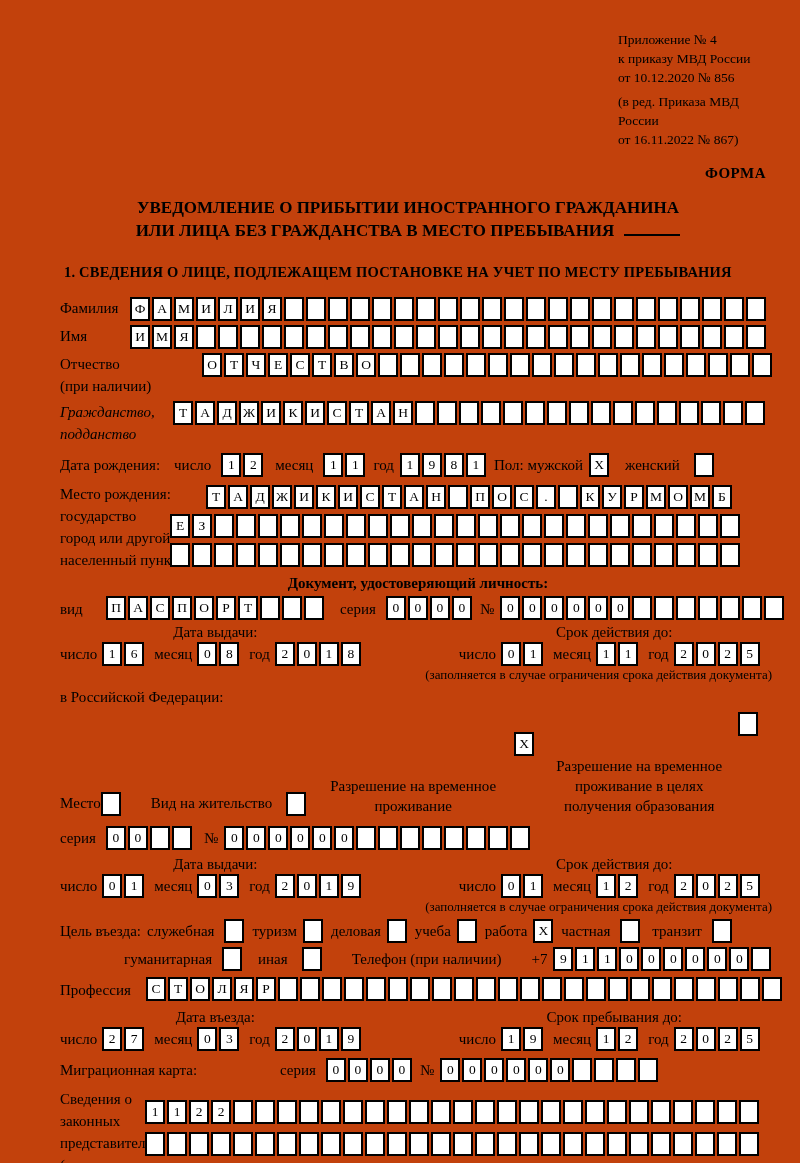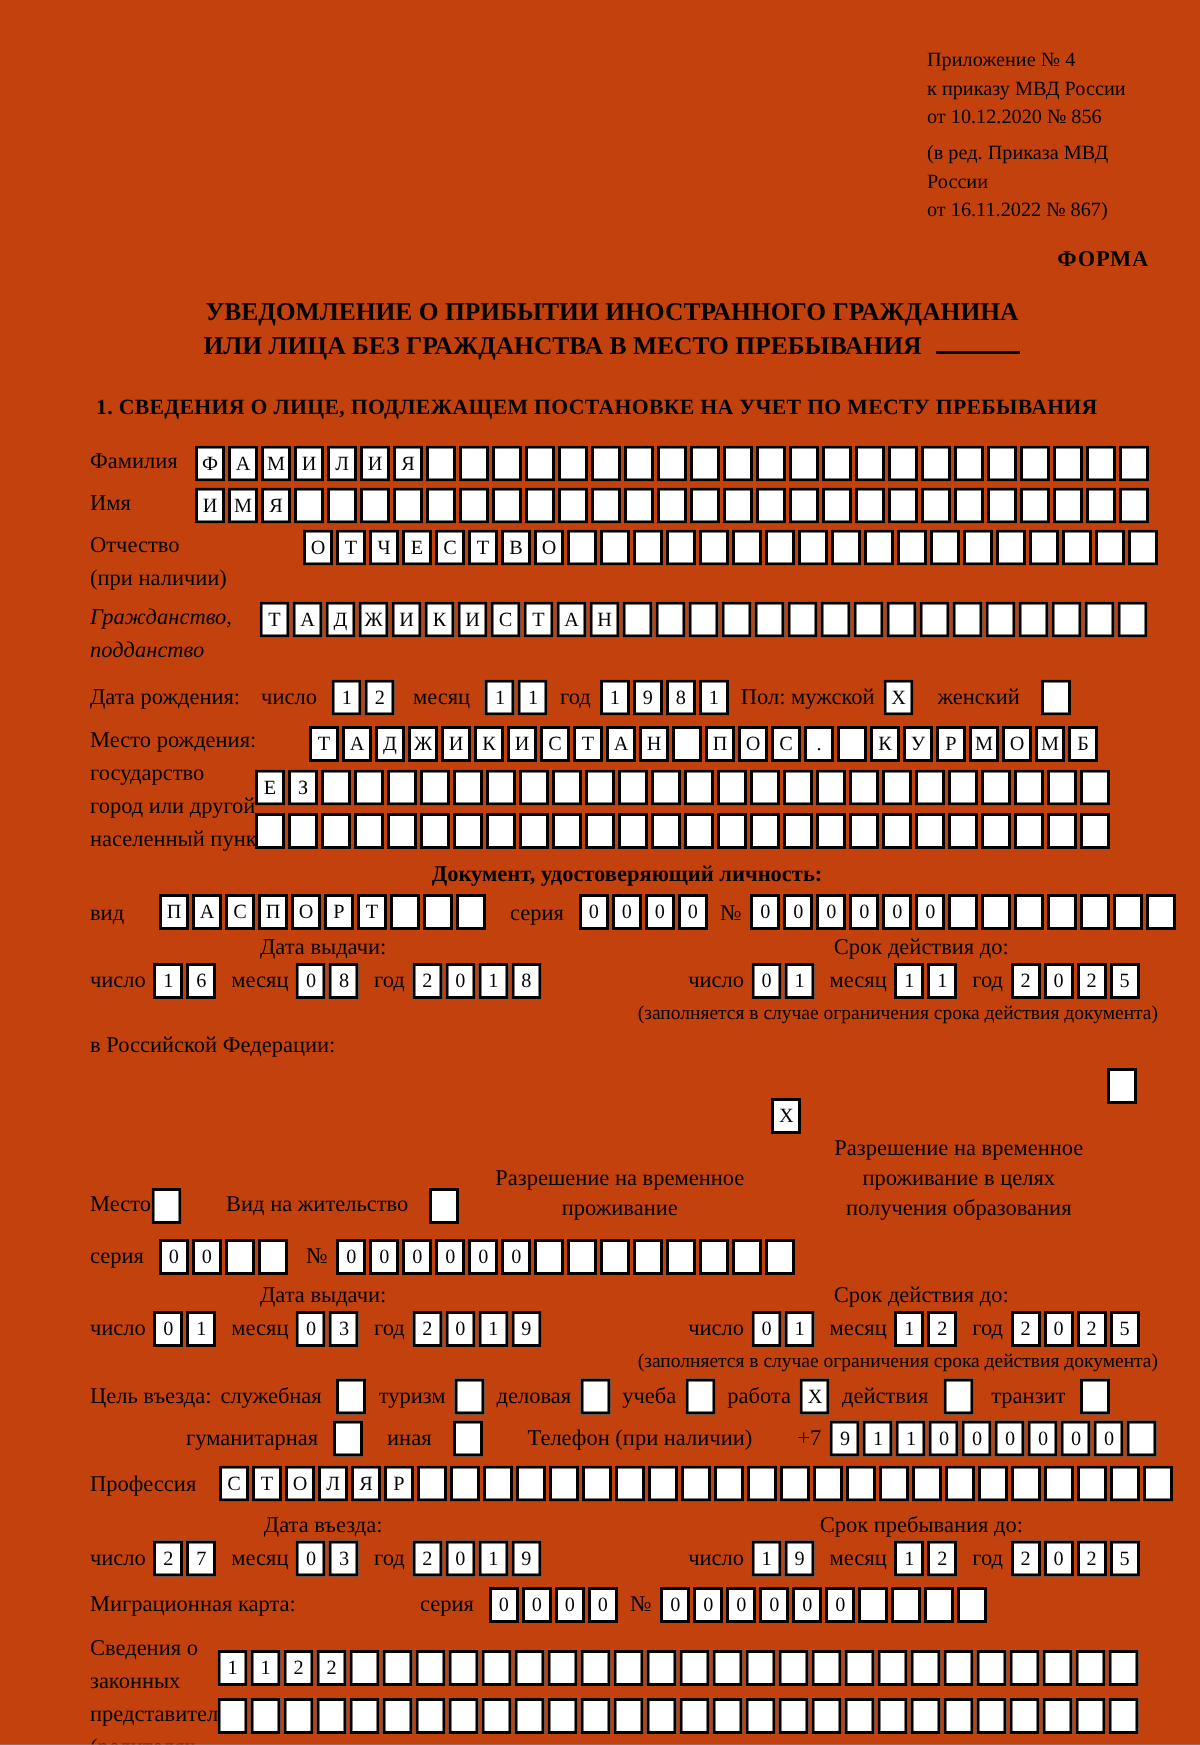--- a/index.html
+++ b/index.html
@@ -542,21 +542,21 @@
     <span class="cell"></span>
       <span class="gap6"></span>
     <span class="lbl">учеба</span>
       <span class="gap6"></span>
     <span class="cell"></span>
       <span class="gap6"></span>
     <span class="lbl">работа</span>
       <span class="gap6"></span>
     <span class="cell">X</span>
       <span class="gap6"></span>
-    <span class="lbl">действия</span>
+    <span class="lbl">частная</span>
       <span class="gap10"></span>
     <span class="cell"></span>
       <span class="gap10"></span>
     <span class="lbl">транзит</span>
       <span class="gap10"></span>
     <span class="cell"></span>
   </div>
 
   <div class="frow mt4" style="align-items:center; margin-left:64px;">
     <span class="lbl">гуманитарная</span>

